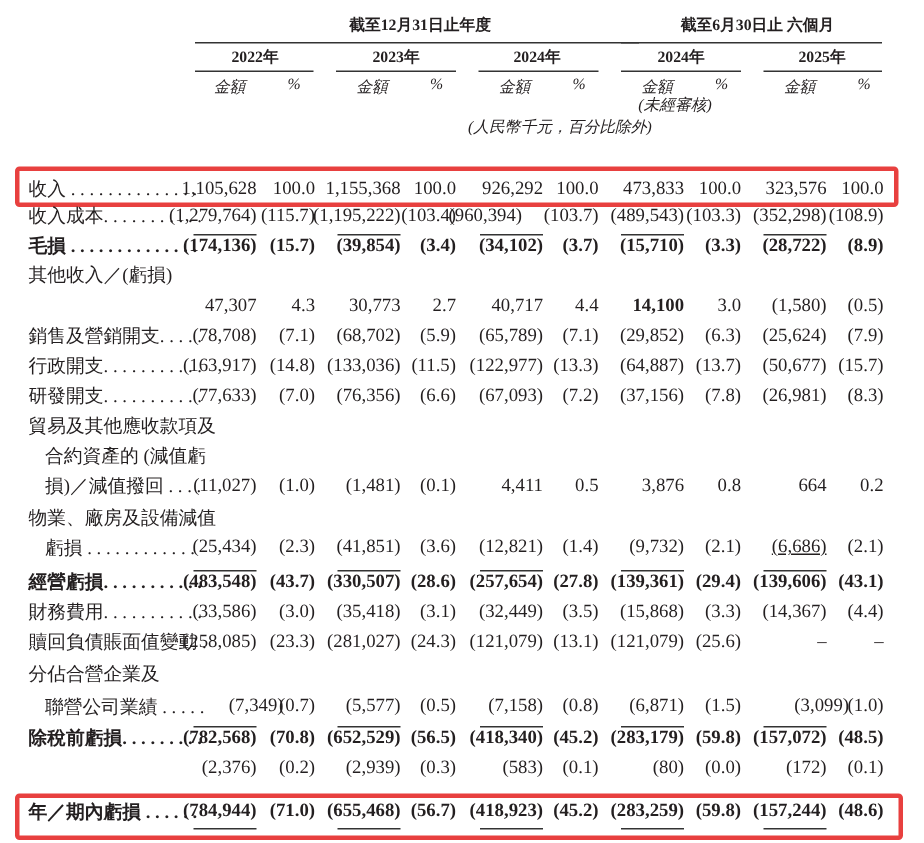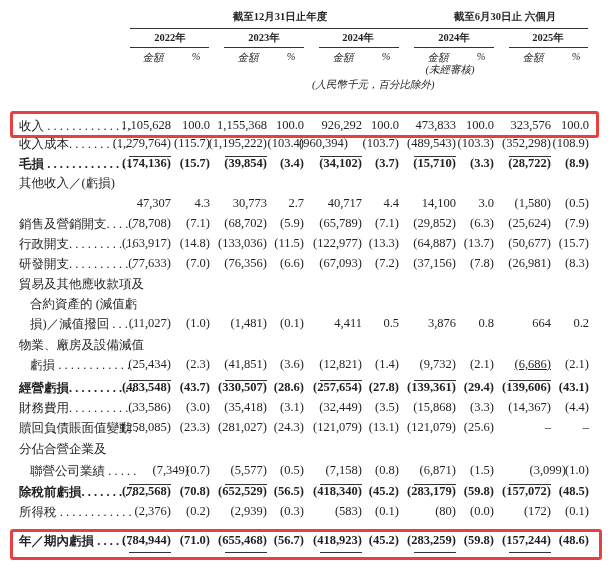--- a/index.html
+++ b/index.html
@@ -117,21 +117,21 @@
       <span class="cell" style="right: 65px;"></span>
       <span class="cell" style="right: 27px;"></span>
     </div>
     <div class="row" style="top: 196px;">
       <span class="cell" style="right: 445px;">47,307</span>
       <span class="cell" style="right: 406px;">4.3</span>
       <span class="cell" style="right: 349px;">30,773</span>
       <span class="cell" style="right: 312px;">2.7</span>
       <span class="cell" style="right: 254px;">40,717</span>
       <span class="cell" style="right: 217px;">4.4</span>
-      <span class="cell" style="right: 160px;">14,100</span>
+      <span class="cell" style="right: 160px; font-weight: bold;">14,100</span>
       <span class="cell" style="right: 122px;">3.0</span>
       <span class="cell" style="right: 65px;">(1,580)</span>
       <span class="cell" style="right: 27px;">(0.5)</span>
     </div>
     <div class="row" style="top: 216px;">
       <span class="label">銷售及營銷開支. . . . .</span>
       <span class="cell" style="right: 445px;">(78,708)</span>
       <span class="cell" style="right: 406px;">(7.1)</span>
       <span class="cell" style="right: 349px;">(68,702)</span>
       <span class="cell" style="right: 312px;">(5.9)</span>
@@ -305,21 +305,20 @@
       <span class="cell bold" style="right: 349px; margin-left: 39px;">(652,529)</span>
       <span class="cell bold" style="right: 312px;">(56.5)</span>
       <span class="cell bold" style="right: 254px;">(418,340)</span>
       <span class="cell bold" style="right: 217px;">(45.2)</span>
       <span class="cell bold" style="right: 160px;">(283,179)</span>
       <span class="cell bold" style="right: 122px;">(59.8)</span>
       <span class="cell bold" style="right: 65px;">(157,072)</span>
       <span class="cell bold" style="right: 27px;">(48.5)</span>
     </div>
     <div class="row" style="top: 504px;">
-      <span class="label">所得稅 . . . . . . . . . . . .</span>
       <span class="cell" style="right: 445px;">(2,376)</span>
       <span class="cell" style="right: 406px;">(0.2)</span>
       <span class="cell" style="right: 349px;">(2,939)</span>
       <span class="cell" style="right: 312px;">(0.3)</span>
       <span class="cell" style="right: 254px;">(583)</span>
       <span class="cell" style="right: 217px;">(0.1)</span>
       <span class="cell" style="right: 160px;">(80)</span>
       <span class="cell" style="right: 122px;">(0.0)</span>
       <span class="cell" style="right: 65px;">(172)</span>
       <span class="cell" style="right: 27px;">(0.1)</span>

